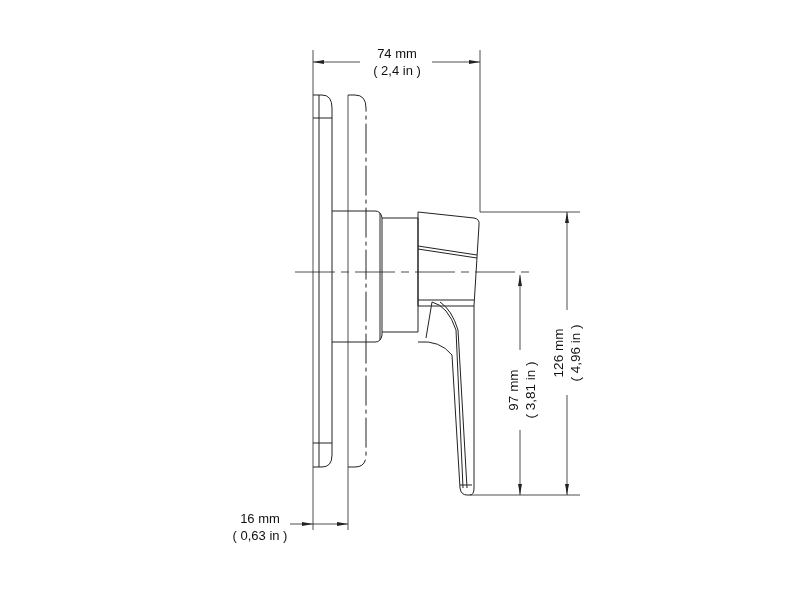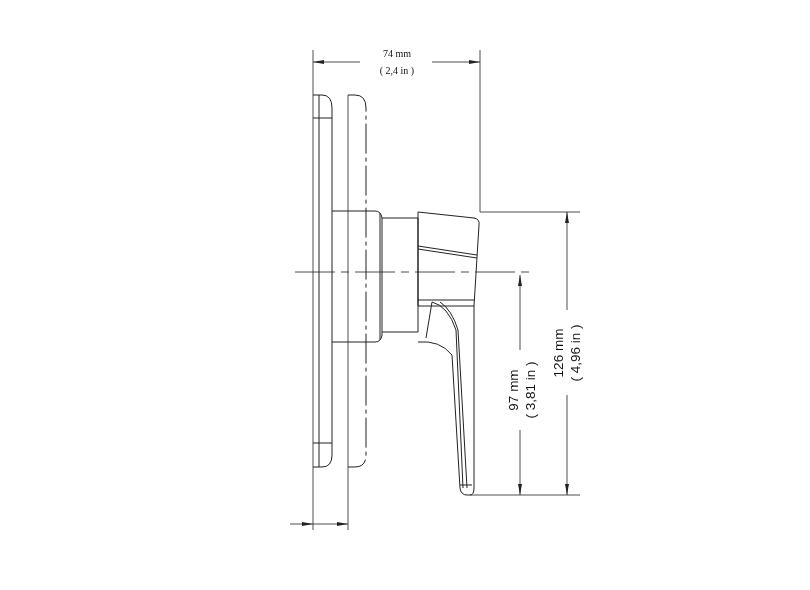--- a/index.html
+++ b/index.html
@@ -1,18 +1,18 @@
 <!DOCTYPE html>
 <html><head>
 <meta charset="utf-8">
 <style>
   html, body { margin:0; padding:0; background:#ffffff; }
   #stage { position:relative; width:810px; height:590px; background:#ffffff; overflow:hidden; }
   svg { position:absolute; left:0; top:0; }
-  .lbl { position:absolute; font-family:Liberation Serif, serif; font-size:10px; color:#111; white-space:nowrap; text-align:center; line-height:17px; }
+  .lbl { position:absolute; font-family:Liberation Sans, sans-serif; font-size:13px; color:#111; white-space:nowrap; text-align:center; line-height:17px; }
   .vlbl { position:absolute; font-family:"Liberation Sans", sans-serif; font-size:13.5px; color:#111; white-space:nowrap; text-align:center; line-height:17px; transform:rotate(-90deg); transform-origin:center center; }
 </style>
 </head>
 <body>
 
 <div id="stage">
   <svg width="810" height="590" viewBox="0 0 810 590" fill="none" stroke="#222" stroke-width="1">
 
     <line x1="313" y1="50" x2="313" y2="530" stroke-width="0.8"></line>
     <line x1="480" y1="50" x2="480" y2="212" stroke-width="0.8"></line>
@@ -63,20 +63,24 @@
     <line x1="290" y1="524" x2="348" y2="524" stroke-width="0.8"></line>
     <polygon points="313,524 302,522 302,526" fill="#222" stroke="none"></polygon>
     <polygon points="348,524 337,522 337,526" fill="#222" stroke="none"></polygon>
   </svg>
 
   <div class="lbl" style="left:356px; top:45px; width:82px;">
     <div>74 mm</div>
     <div>( 2,4 in )</div>
   </div>
 
+  <div class="lbl" style="left:220px; top:510px; width:80px;">
+    <div>16 mm</div>
+    <div>( 0,63 in )</div>
+  </div>
 
   <div class="vlbl" style="left:481px; top:372px; width:84px; height:36px;">
     <div>97 mm</div>
     <div>( 3,81 in )</div>
   </div>
 
   <div class="vlbl" style="left:526px; top:335px; width:84px; height:36px;">
     <div>126 mm</div>
     <div>( 4,96 in )</div>
   </div>

